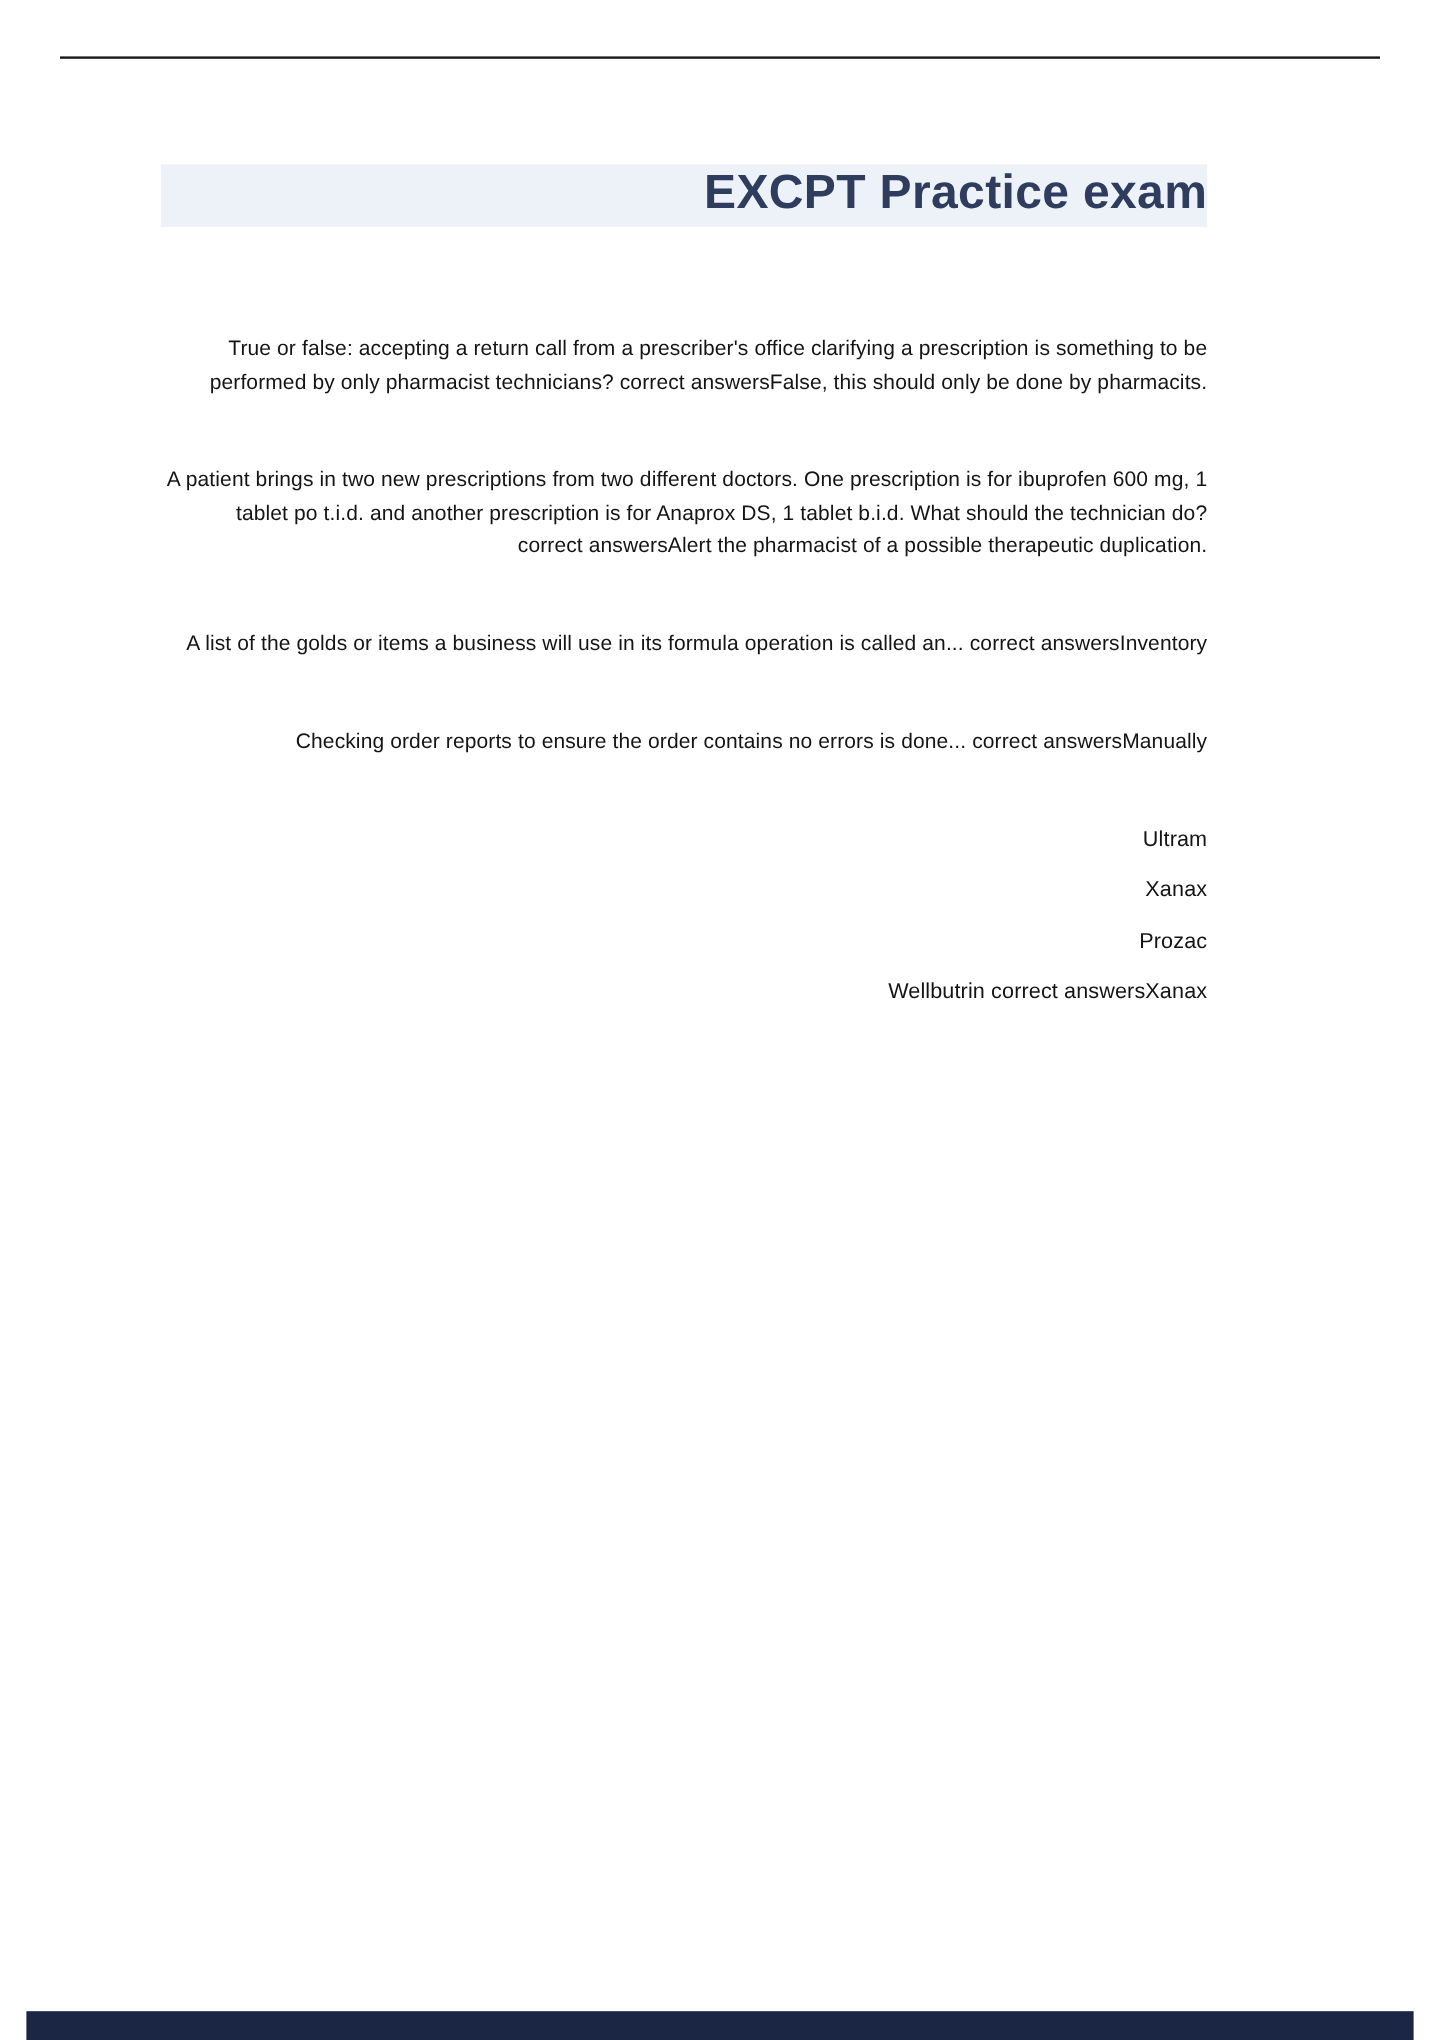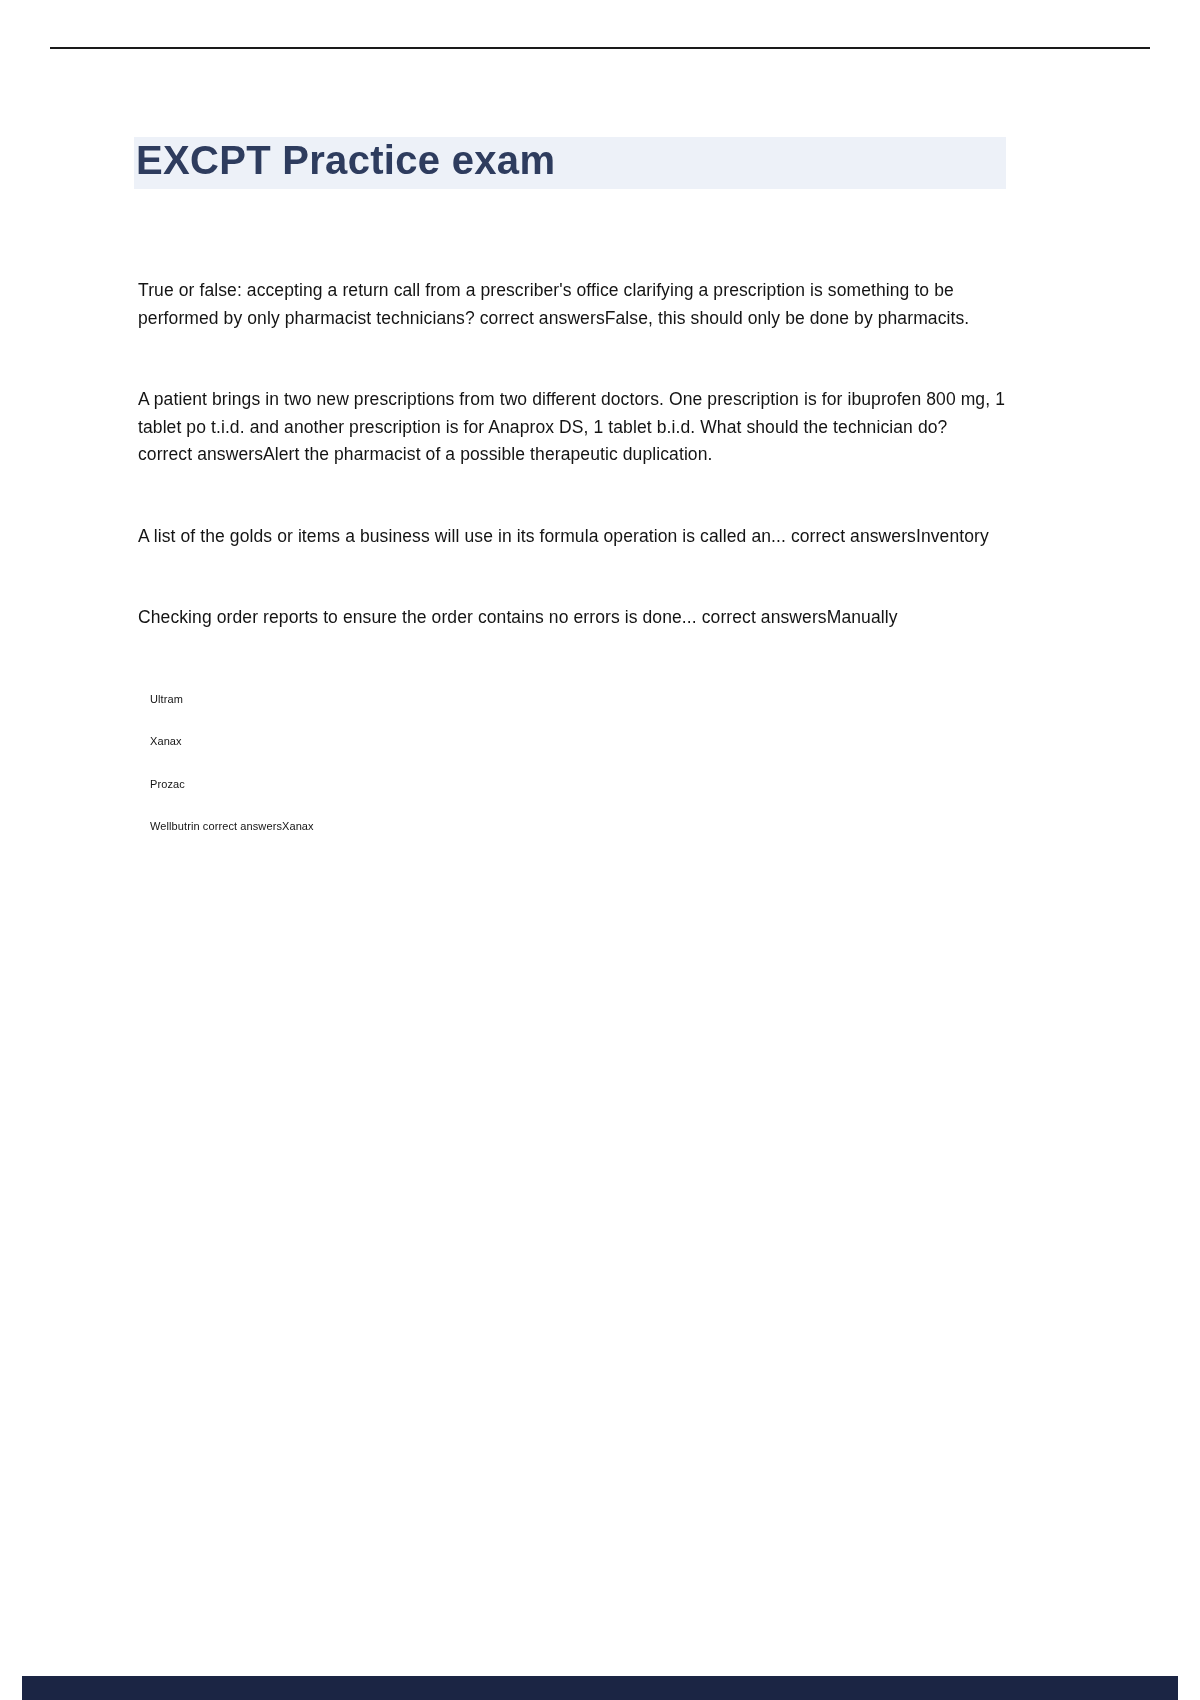--- a/index.html
+++ b/index.html
@@ -17,20 +17,21 @@
     top: 47px;
     left: 50px;
     right: 50px;
     border-top: 2.5px solid #1a1a1a;
   }
   .content {
     position: absolute;
     top: 0;
     left: 134px;
     width: 872px;
+    text-align: right;
   }
   .title-bar {
     margin-top: 137px;
     background: #edf1f8;
     padding: 1px 0 7px 2px;
   }
   .page-title {
     font-size: 40px;
     font-weight: bold;
     color: #2e3c5e;
@@ -42,21 +43,21 @@
     margin-top: 88px;
   }
   .qa {
     font-size: 17.5px;
     line-height: 27.5px;
     color: #141414;
     margin: 0 0 54px 4px;
     letter-spacing: 0.1px;
   }
   .option {
-    font-size: 11px;
+    font-size: 18px;
     line-height: 27.5px;
     color: #141414;
     margin: 0 0 15px 16px;
     letter-spacing: 0.1px;
   }
   .footer-bar {
     position: absolute;
     bottom: 0;
     left: 22px;
     right: 22px;
@@ -70,21 +71,21 @@
 <div class="top-rule"></div>
 
 <div class="content">
 
   <div class="title-bar">
     <h1 class="page-title">EXCPT Practice exam</h1>
   </div>
 
   <div class="qa-list">
     <p class="qa">True or false: accepting a return call from a prescriber's office clarifying a prescription is something to be performed by only pharmacist technicians? correct answersFalse, this should only be done by pharmacits.</p>
-    <p class="qa">A patient brings in two new prescriptions from two different doctors. One prescription is for ibuprofen 800 mg, 1 tablet po t.i.d. and another prescription is for Anaprox DS, 1 tablet b.i.d. What should the technician do? correct answersAlert the pharmacist of a possible therapeutic duplication.</p>
+    <p class="qa">A patient brings in two new prescriptions from two different doctors. One prescription is for ibuprofen 600 mg, 1 tablet po t.i.d. and another prescription is for Anaprox DS, 1 tablet b.i.d. What should the technician do? correct answersAlert the pharmacist of a possible therapeutic duplication.</p>
     <p class="qa">A list of the golds or items a business will use in its formula operation is called an... correct answersInventory</p>
     <p class="qa">Checking order reports to ensure the order contains no errors is done... correct answersManually</p>
 
     <p class="option">Ultram</p>
     <p class="option">Xanax</p>
     <p class="option">Prozac</p>
     <p class="option">Wellbutrin correct answersXanax</p>
   </div>
 
 </div>

